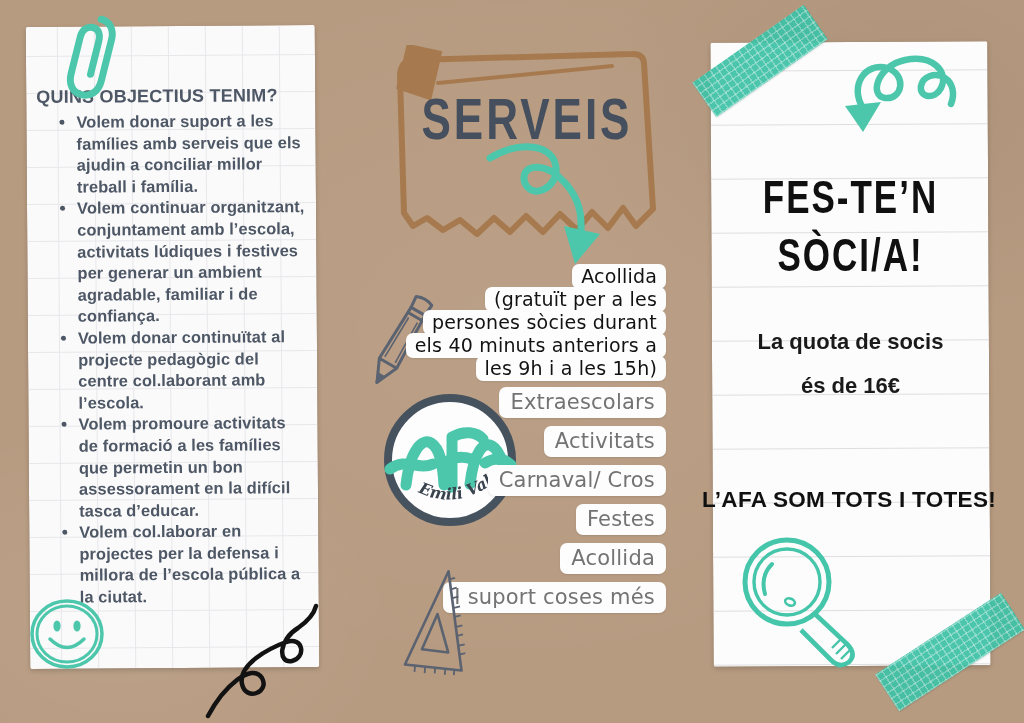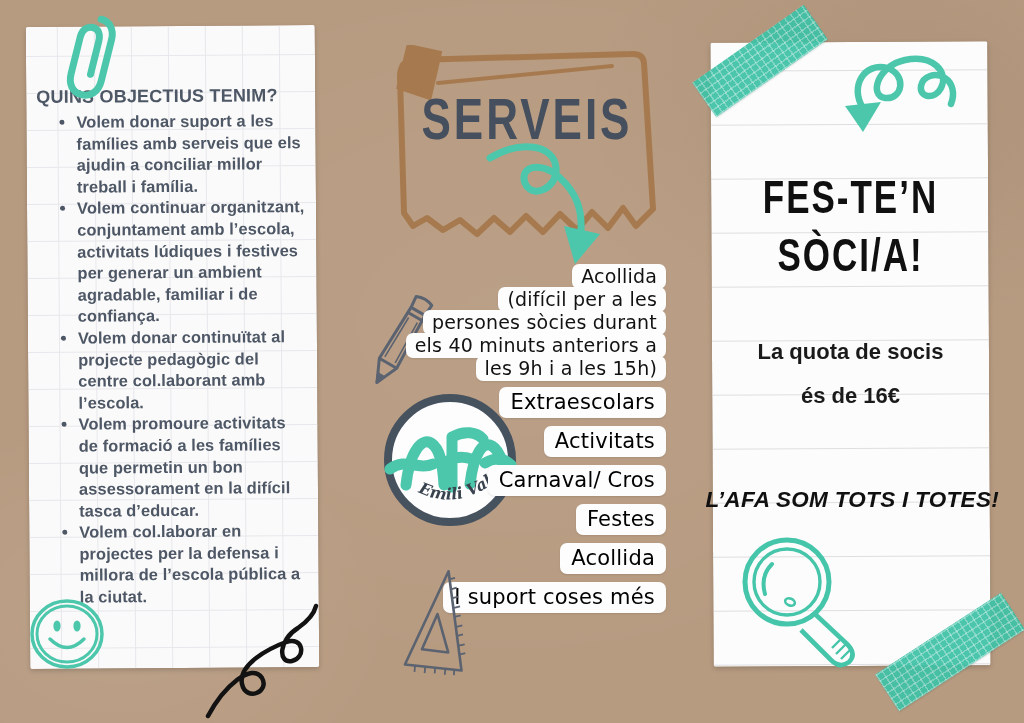--- a/index.html
+++ b/index.html
@@ -25,36 +25,36 @@
   
   .mid-title{position:absolute;left:382px;top:86px;width:290px;text-align:center;
     font-size:44px;font-weight:700;letter-spacing:3px;color:#454f5d;
     transform:scaleY(1.32);transform-origin:top center;}
   .svc-stack{position:absolute;left:372px;top:264px;width:294px;
     display:flex;flex-direction:column;align-items:flex-end;}
   .svc-line{background:#fdfdfd;border-radius:7px;padding:1px 9px 2px 9px;margin-bottom:-2px;
     font-family:"DejaVu Sans", sans-serif;font-size:19px;color:#121212;letter-spacing:.2px;
     box-shadow:0 1px 2px rgba(0,0,0,.08);}
   .svc-chip{background:#fdfdfd;border-radius:7px;padding:3px 11px 4px 11px;margin-top:8px;
-    font-family:"DejaVu Sans", sans-serif;font-size:21px;color:#000000;letter-spacing:.2px;
+    font-family:"DejaVu Sans", sans-serif;font-size:21px;color:#737373;letter-spacing:.2px;
     box-shadow:0 1px 2px rgba(0,0,0,.1);}
   .logo{position:absolute;left:381px;top:391px;width:138px;height:138px;}
   
   .lined-paper{position:absolute;left:712px;top:42px;width:277px;height:624px;
     background-color:#fcfcfc;
     background-image:linear-gradient(#dedee1 1px, transparent 1px);
     background-size:100% 54px;background-position:0 28px;
     transform:rotate(-.3deg);box-shadow:0 2px 5px rgba(0,0,0,.18);border-radius:2px;}
   .rp-title{position:absolute;left:712px;top:168px;width:277px;text-align:center;
     font-size:35px;font-weight:700;letter-spacing:2px;color:#101010;line-height:44px;
     transform:scaleY(1.32);transform-origin:top center;}
-  .rp-quota{position:absolute;left:712px;top:330px;width:277px;text-align:center;
+  .rp-quota{position:absolute;left:712px;top:320px;width:277px;text-align:center;
     font-size:22px;font-weight:700;color:#1a1a1a;line-height:44px;}
-  .rp-slogan{position:absolute;left:702px;top:487px;width:297px;text-align:right;
-    font-size:22.5px;font-weight:700;color:#101010;letter-spacing:.3px;font-style:italic;}
+  .rp-slogan{position:absolute;left:702px;top:487px;width:297px;text-align:left;
+    font-size:22.5px;font-weight:700;color:#101010;letter-spacing:.3px;}
   .tape{position:absolute;opacity:.93;
     background:
       repeating-linear-gradient(90deg, rgba(255,255,255,.30) 0 1.5px, transparent 1.5px 7px),
       repeating-linear-gradient(0deg, rgba(255,255,255,.30) 0 1.5px, transparent 1.5px 7px),
       #3ec2a6;
     box-shadow:0 1px 2px rgba(0,0,0,.12);}
   .tape-tr{left:692px;top:40px;width:136px;height:42px;transform:rotate(-35deg);}
   .tape-br{left:875px;top:630px;width:150px;height:44px;transform:rotate(-33deg);}
 </style>
 </head>
@@ -128,21 +128,21 @@
     </g>
     <path id="lg-curve" d="M28,96 Q69,122 110,94" fill="none"></path>
     <text font-family="DejaVu Serif, serif" font-style="italic" font-weight="bold" font-size="16" fill="#39434e">
       <textPath href="#lg-curve" startOffset="10">Emili Vallès</textPath>
     </text>
   </svg>
 
   <div class="svc-stack">
     <div style="display:flex;flex-direction:column;align-items:flex-end">
         <div class="svc-line">Acollida</div>
-        <div class="svc-line">(difícil per a les</div>
+        <div class="svc-line">(gratuït per a les</div>
         <div class="svc-line">persones sòcies durant</div>
         <div class="svc-line">els 40 minuts anteriors a</div>
         <div class="svc-line">les 9h i a les 15h)</div>
       </div>
     <div style="display:flex;flex-direction:column;align-items:flex-end">
         <div class="svc-chip">Extraescolars</div>
         <div class="svc-chip">Activitats</div>
         <div class="svc-chip">Carnaval/ Cros</div>
         <div class="svc-chip">Festes</div>
         <div class="svc-chip">Acollida</div>

